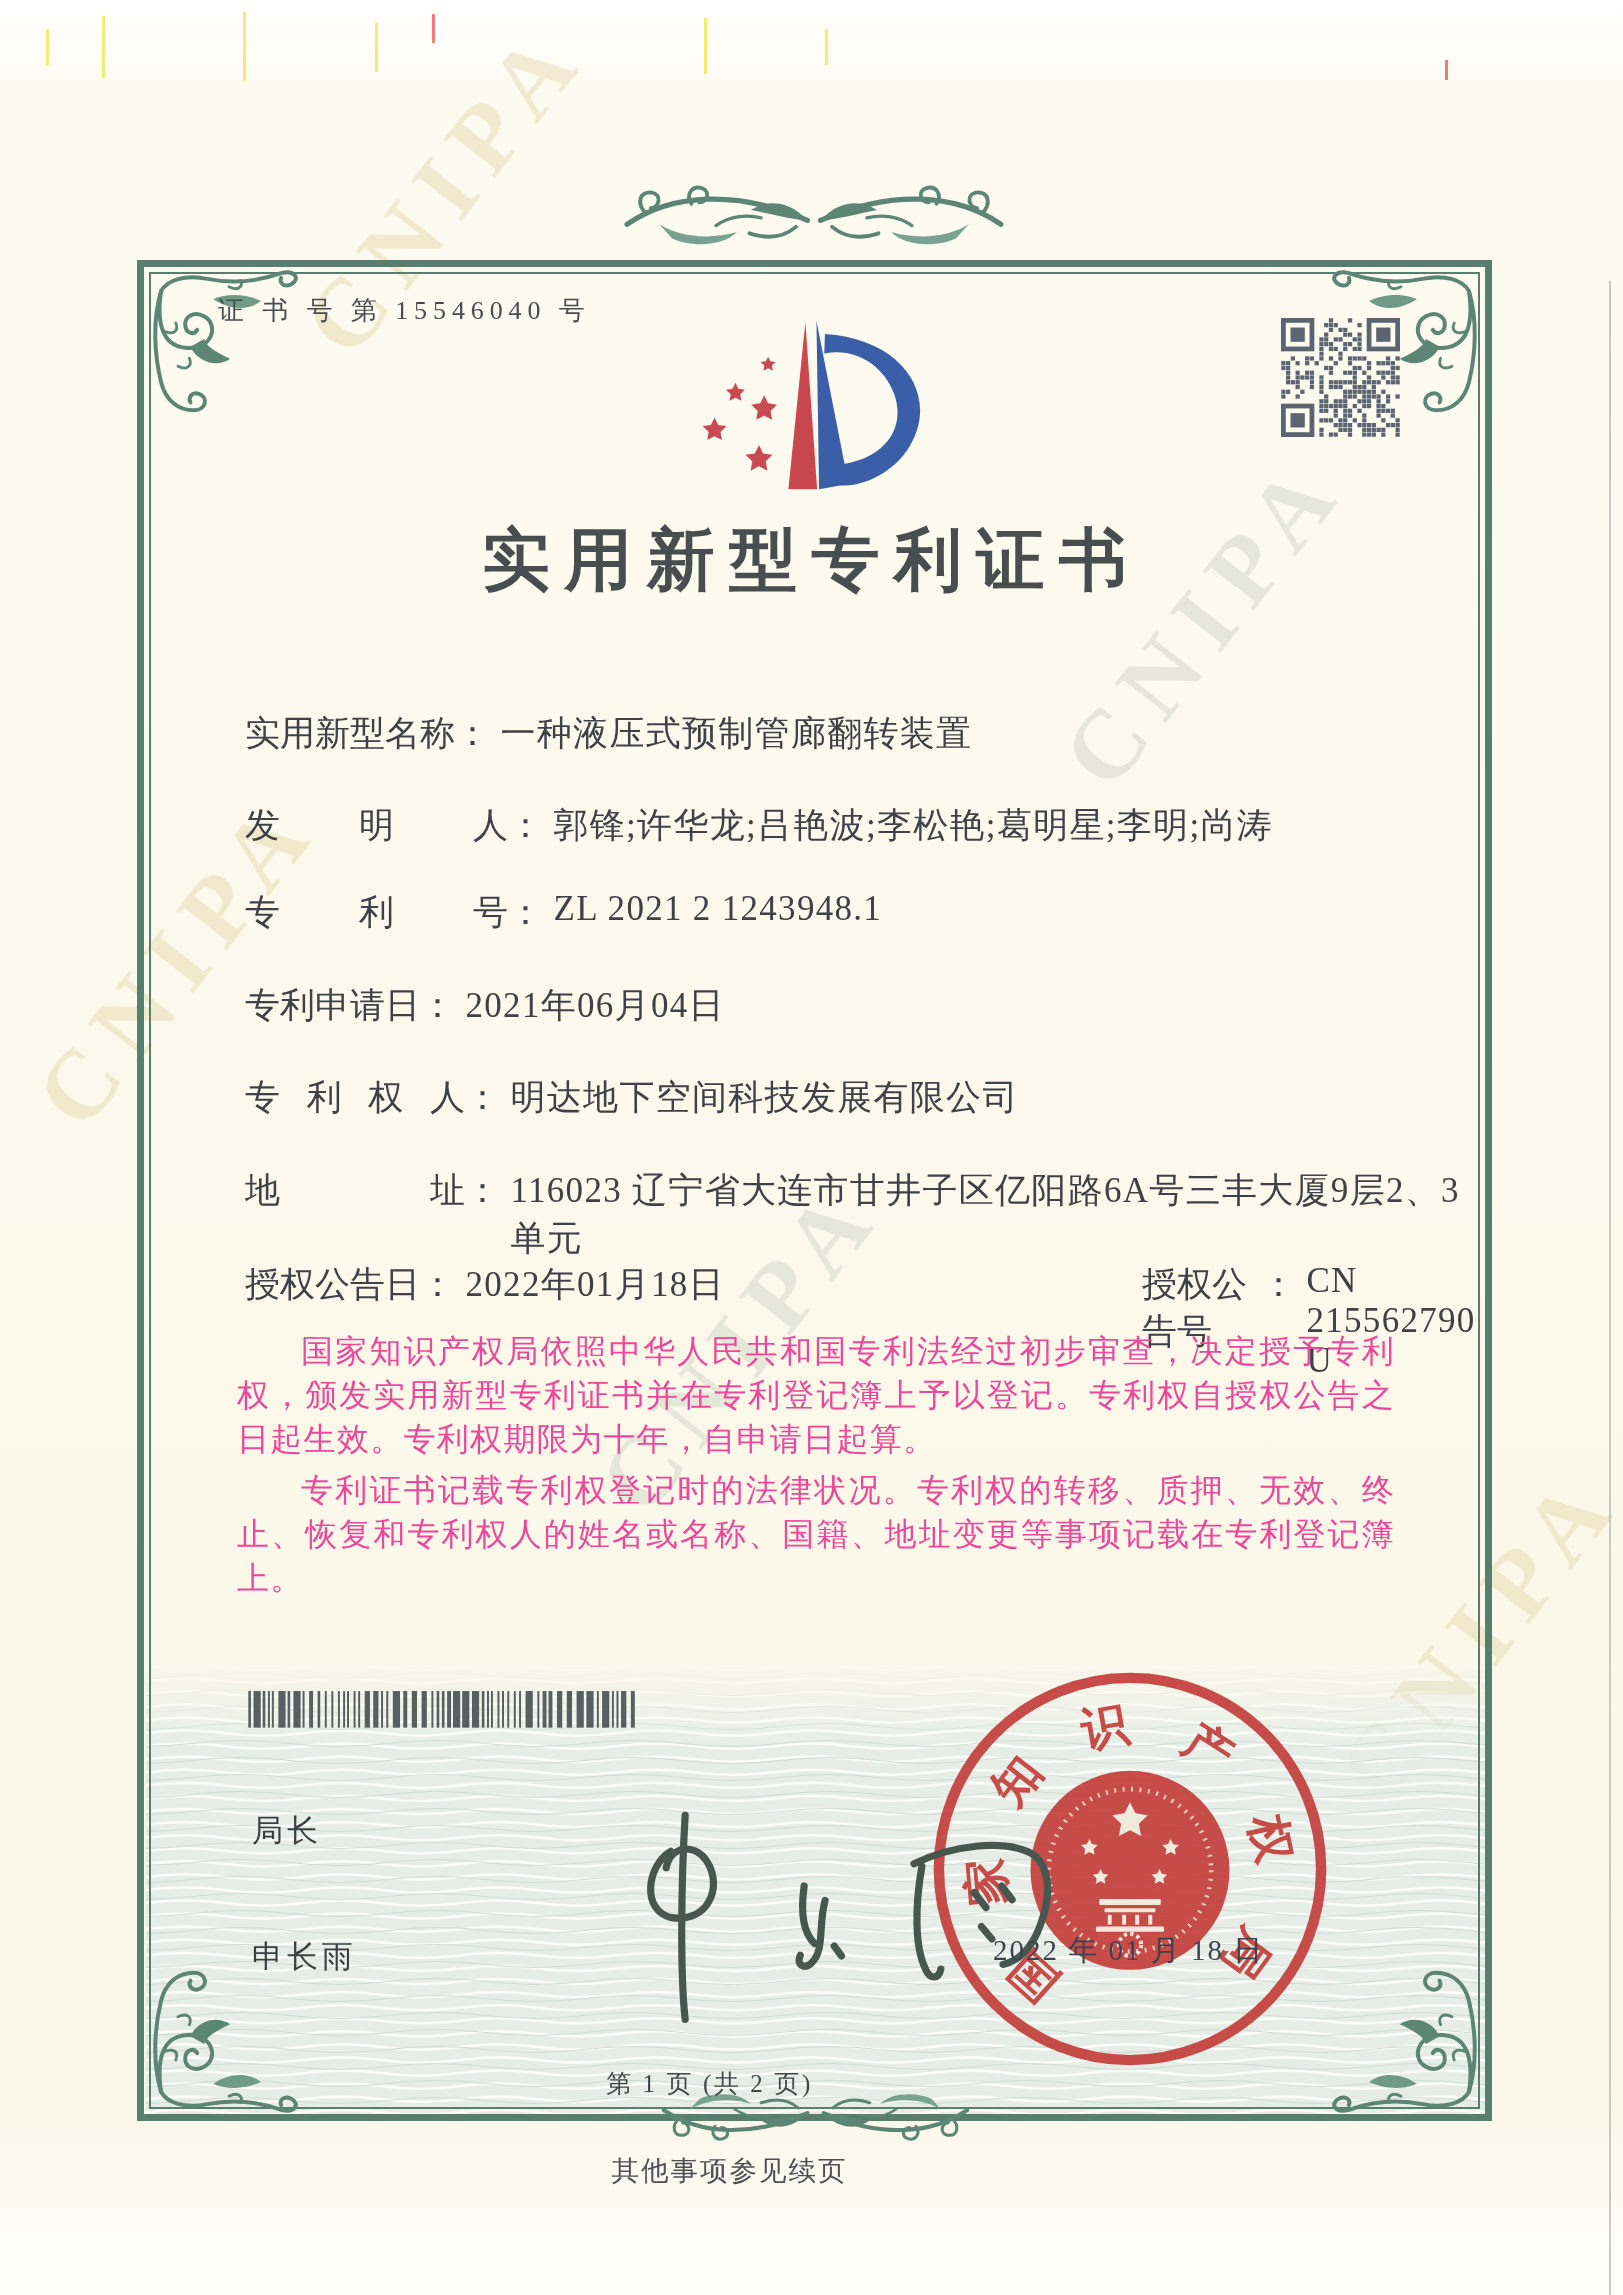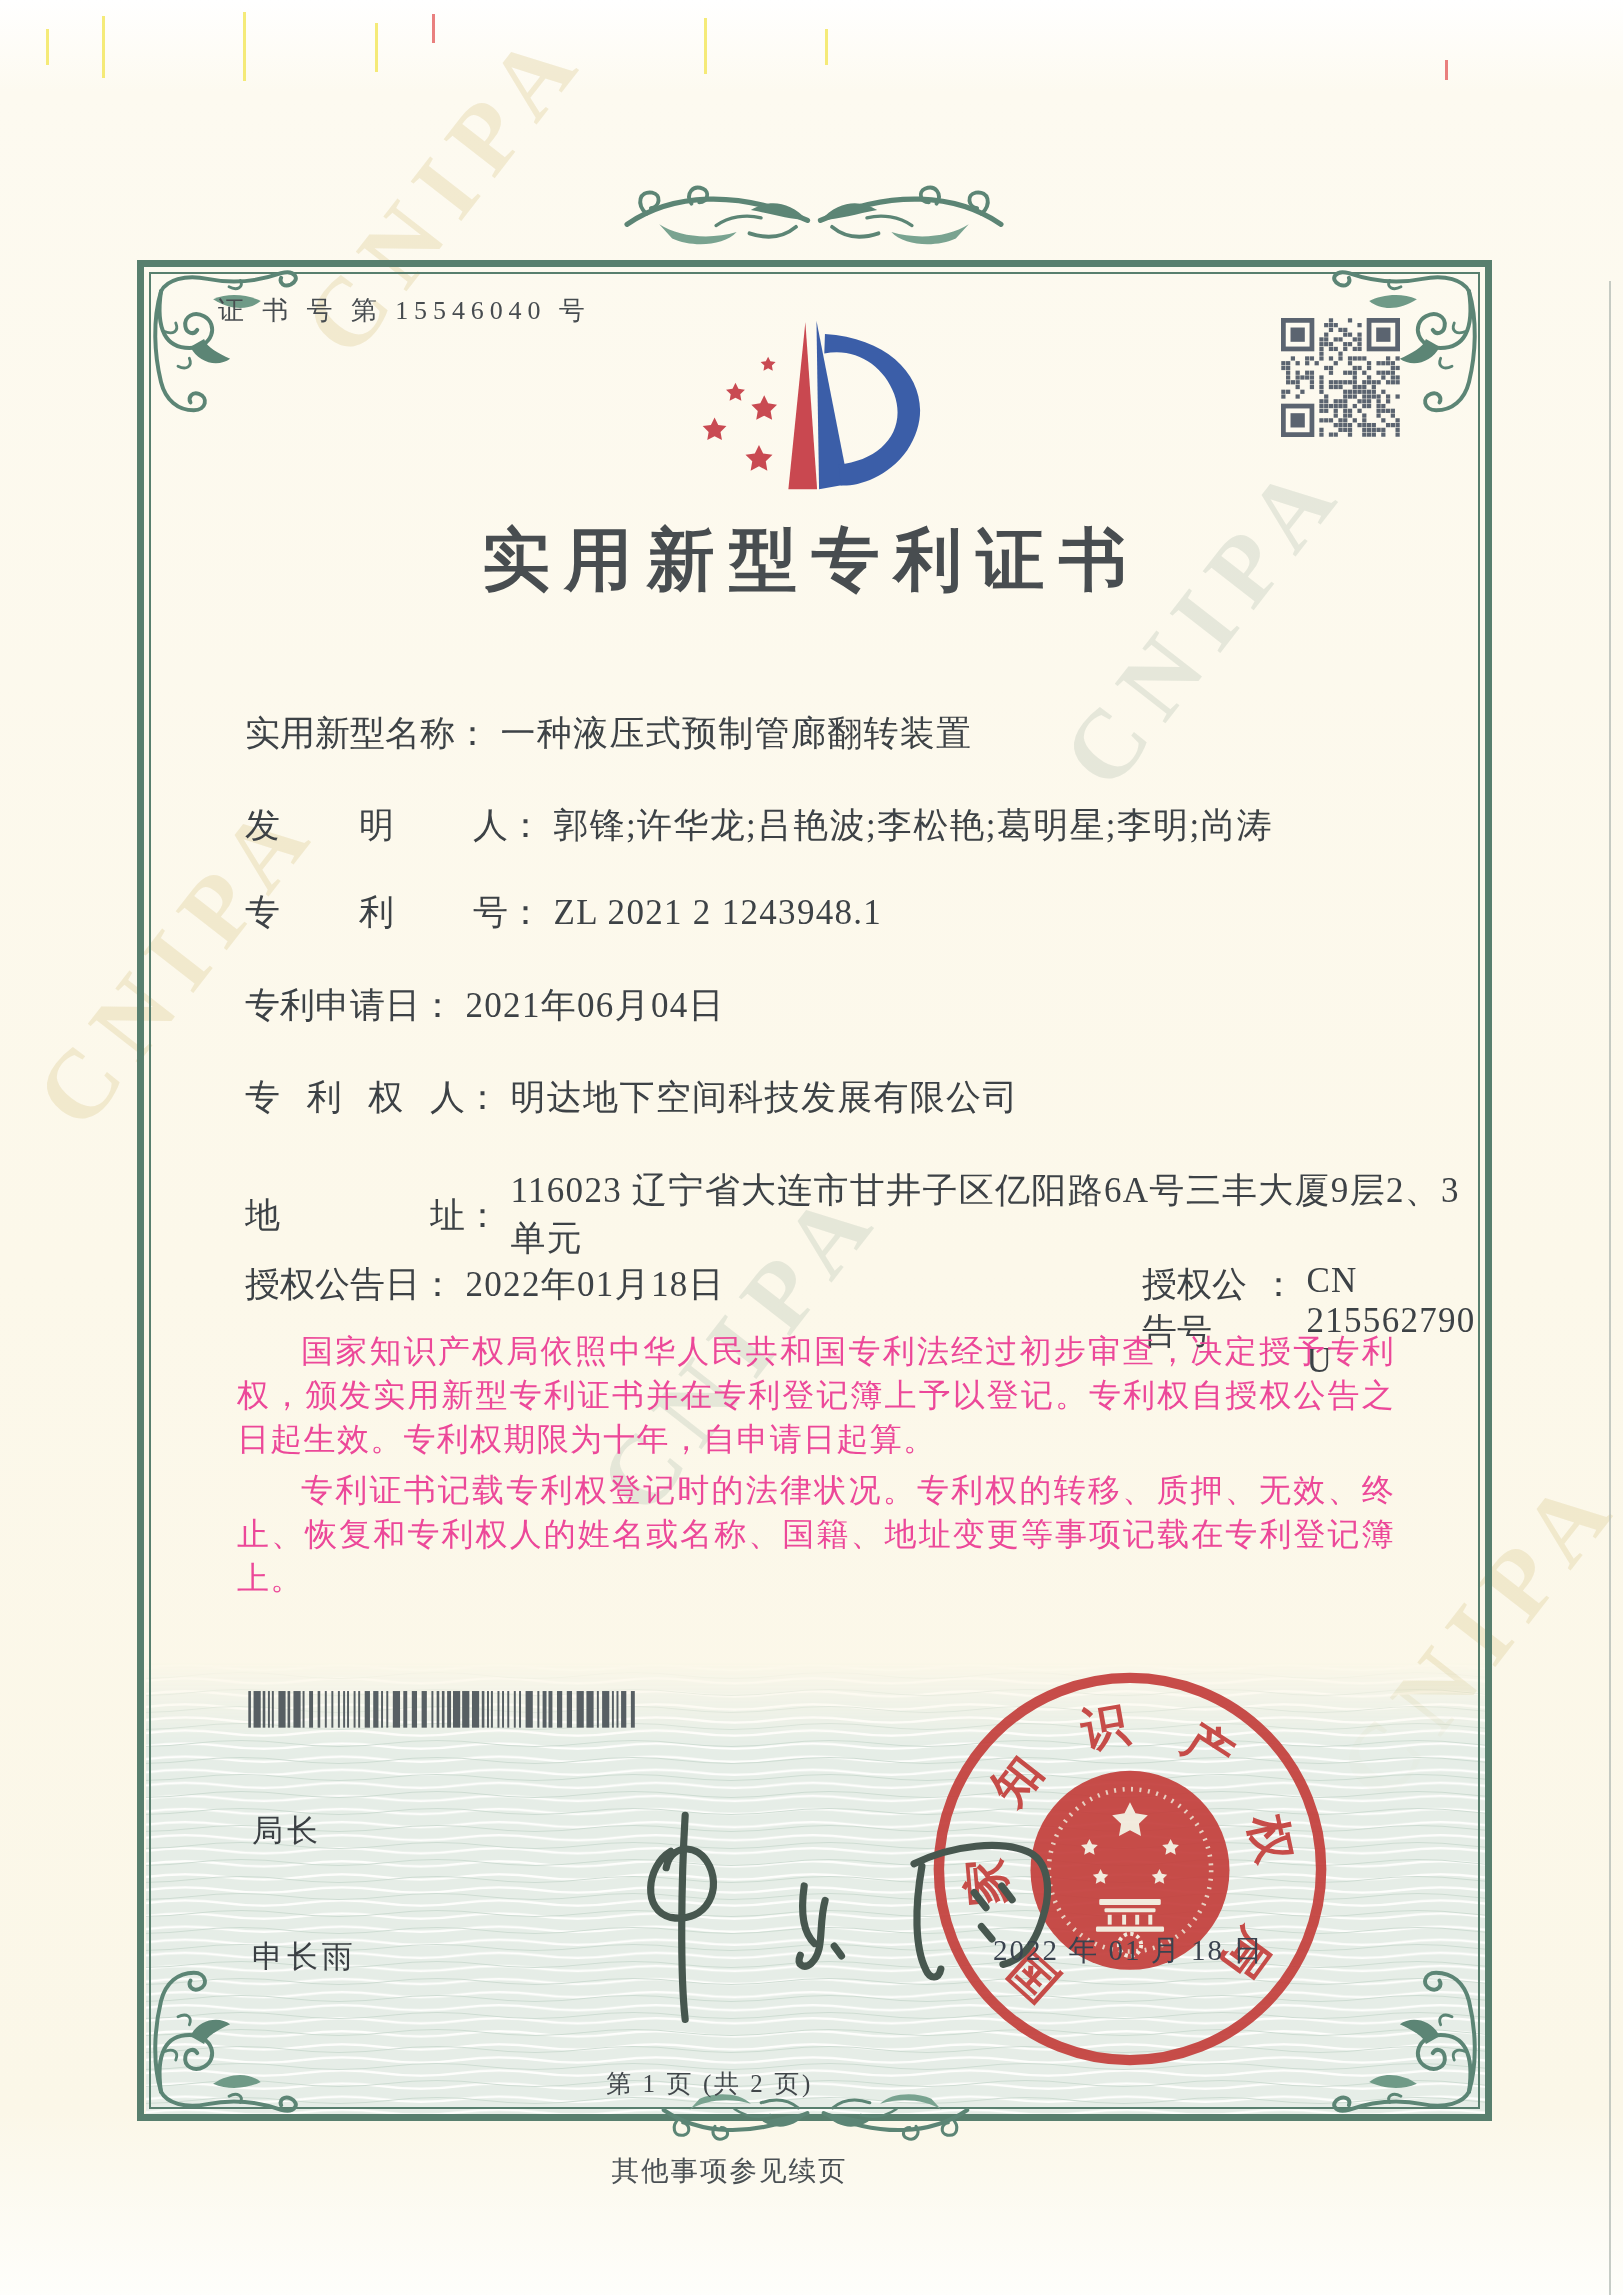--- a/index.html
+++ b/index.html
@@ -21,21 +21,21 @@
   .frame{left:137px;top:260px;width:1355px;height:1861px;z-index:3;
     border:7.2px solid #587f6e;box-sizing:border-box;}
   .frame::after{content:"";position:absolute;left:4.6px;top:4.6px;right:4.6px;bottom:4.6px;
     border:2.6px solid #587f6e;}
   .orn{z-index:4;pointer-events:none;}
   
   .certno{left:218px;top:293px;z-index:5;font-size:26px;letter-spacing:5.9px;color:#474c50;}
   .title{left:0;top:515px;width:1623px;z-index:5;text-align:center;
     font-size:68px;font-weight:bold;color:#484d50;letter-spacing:14.4px;}
   
-  .frow{position:absolute;left:245px;z-index:5;font-size:35px;color:#3d4246;display:flex;align-items:center;}
+  .frow{position:absolute;left:245px;z-index:5;font-size:35px;color:#3d4246;display:flex;align-items:flex-start;}
   .flab{display:inline-block;white-space:nowrap;}
   .flab.spread{width:263px;text-align:justify;text-align-last:justify;}
   .flab.spread4{width:220px;text-align:justify;text-align-last:justify;}
   .fval{margin-left:10.5px;letter-spacing:1.3px;}
   .fval.addr{width:981px;line-break:anywhere;line-height:1.38;}
   .grant-right{position:absolute;left:897px;top:0;display:flex;font-size:35px;}
   
   .bodytext{left:237px;top:1329px;width:1158px;z-index:5;font-size:32px;line-height:44px;
     letter-spacing:1.3px;color:#ec4899;text-align:justify;}
   .bodytext p{margin:0 0 6.5px 0;text-indent:2em;}

